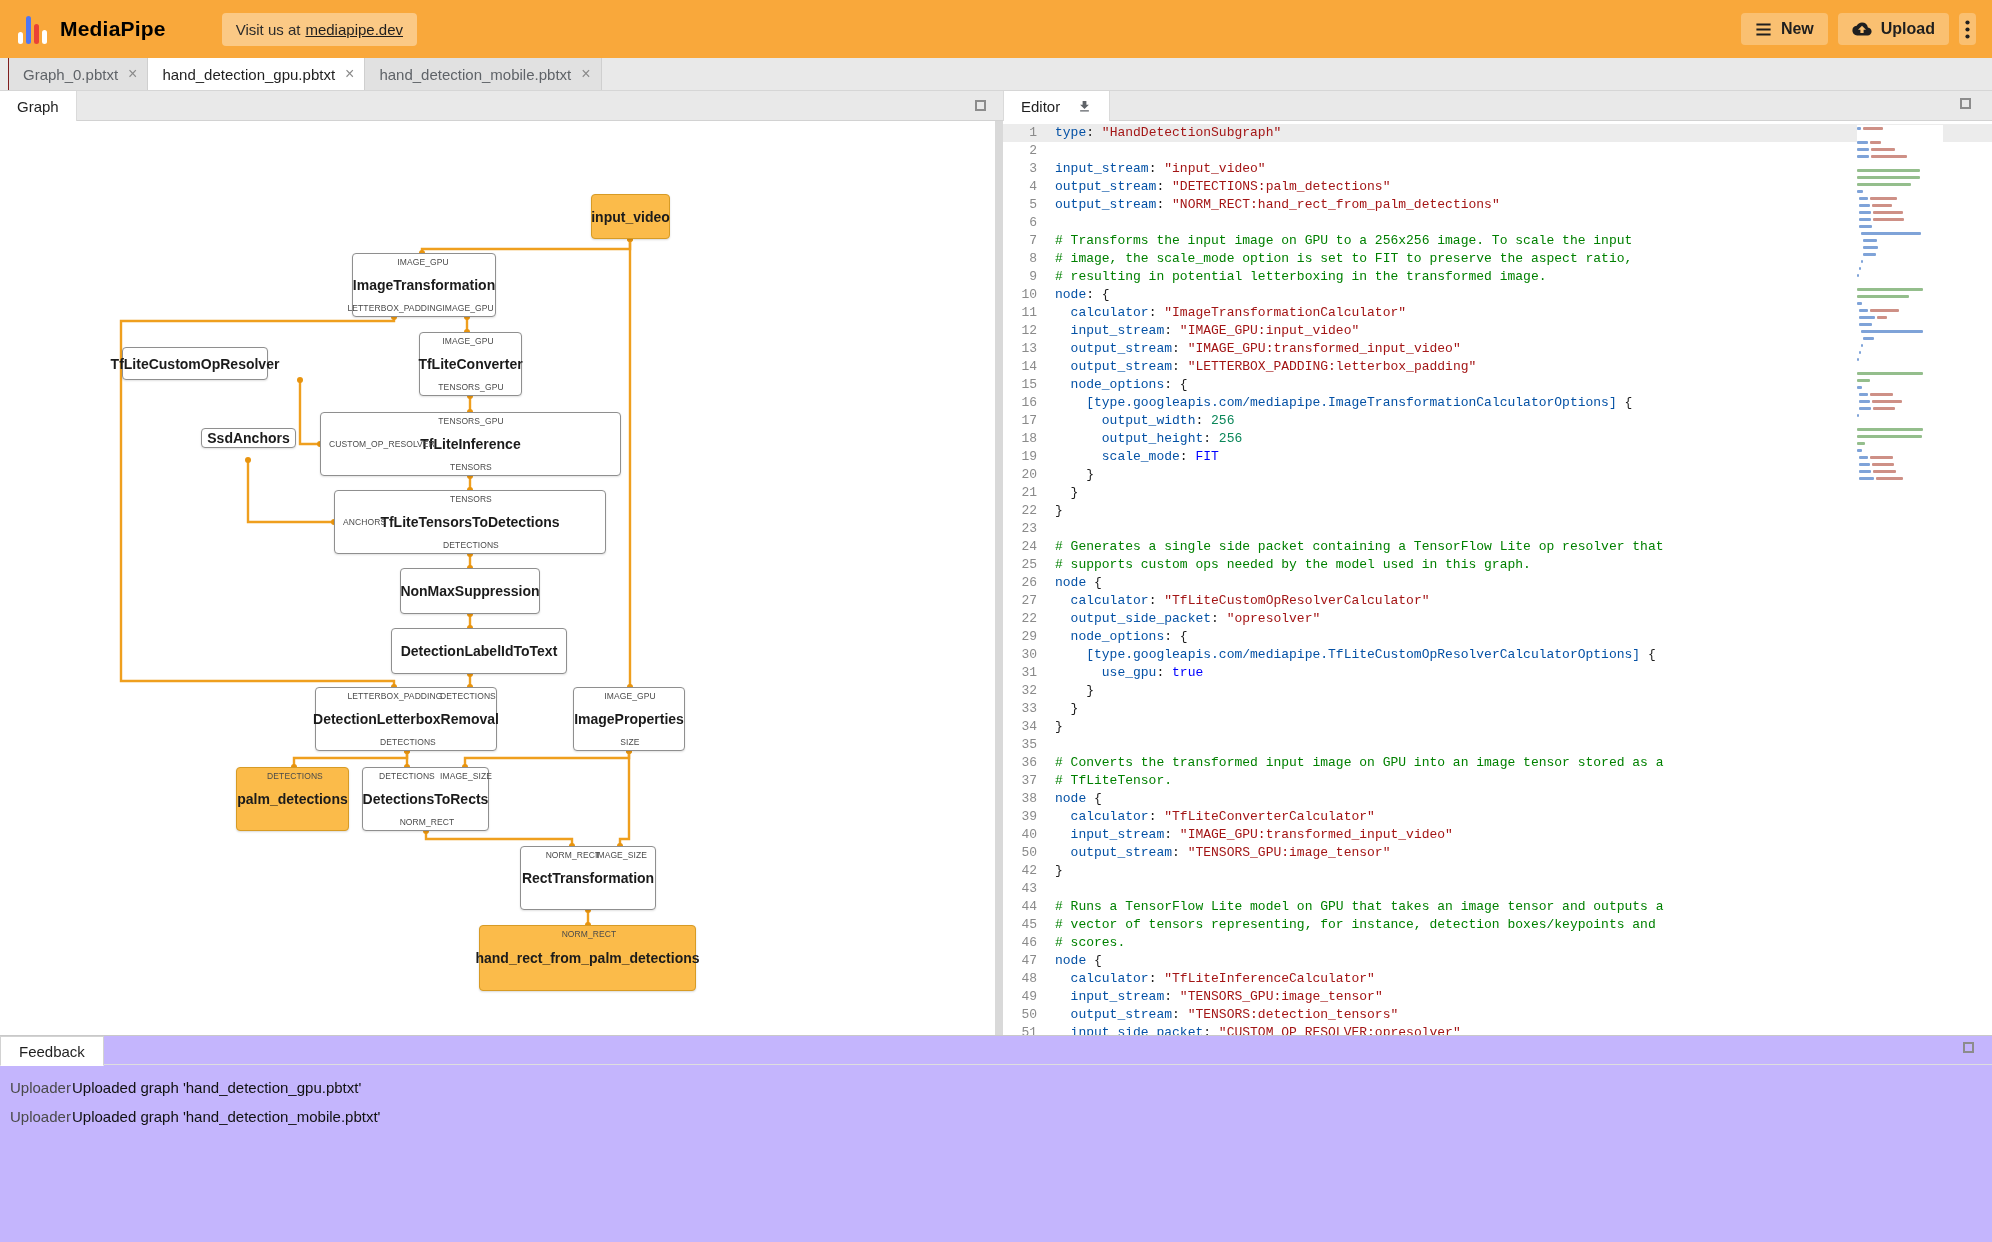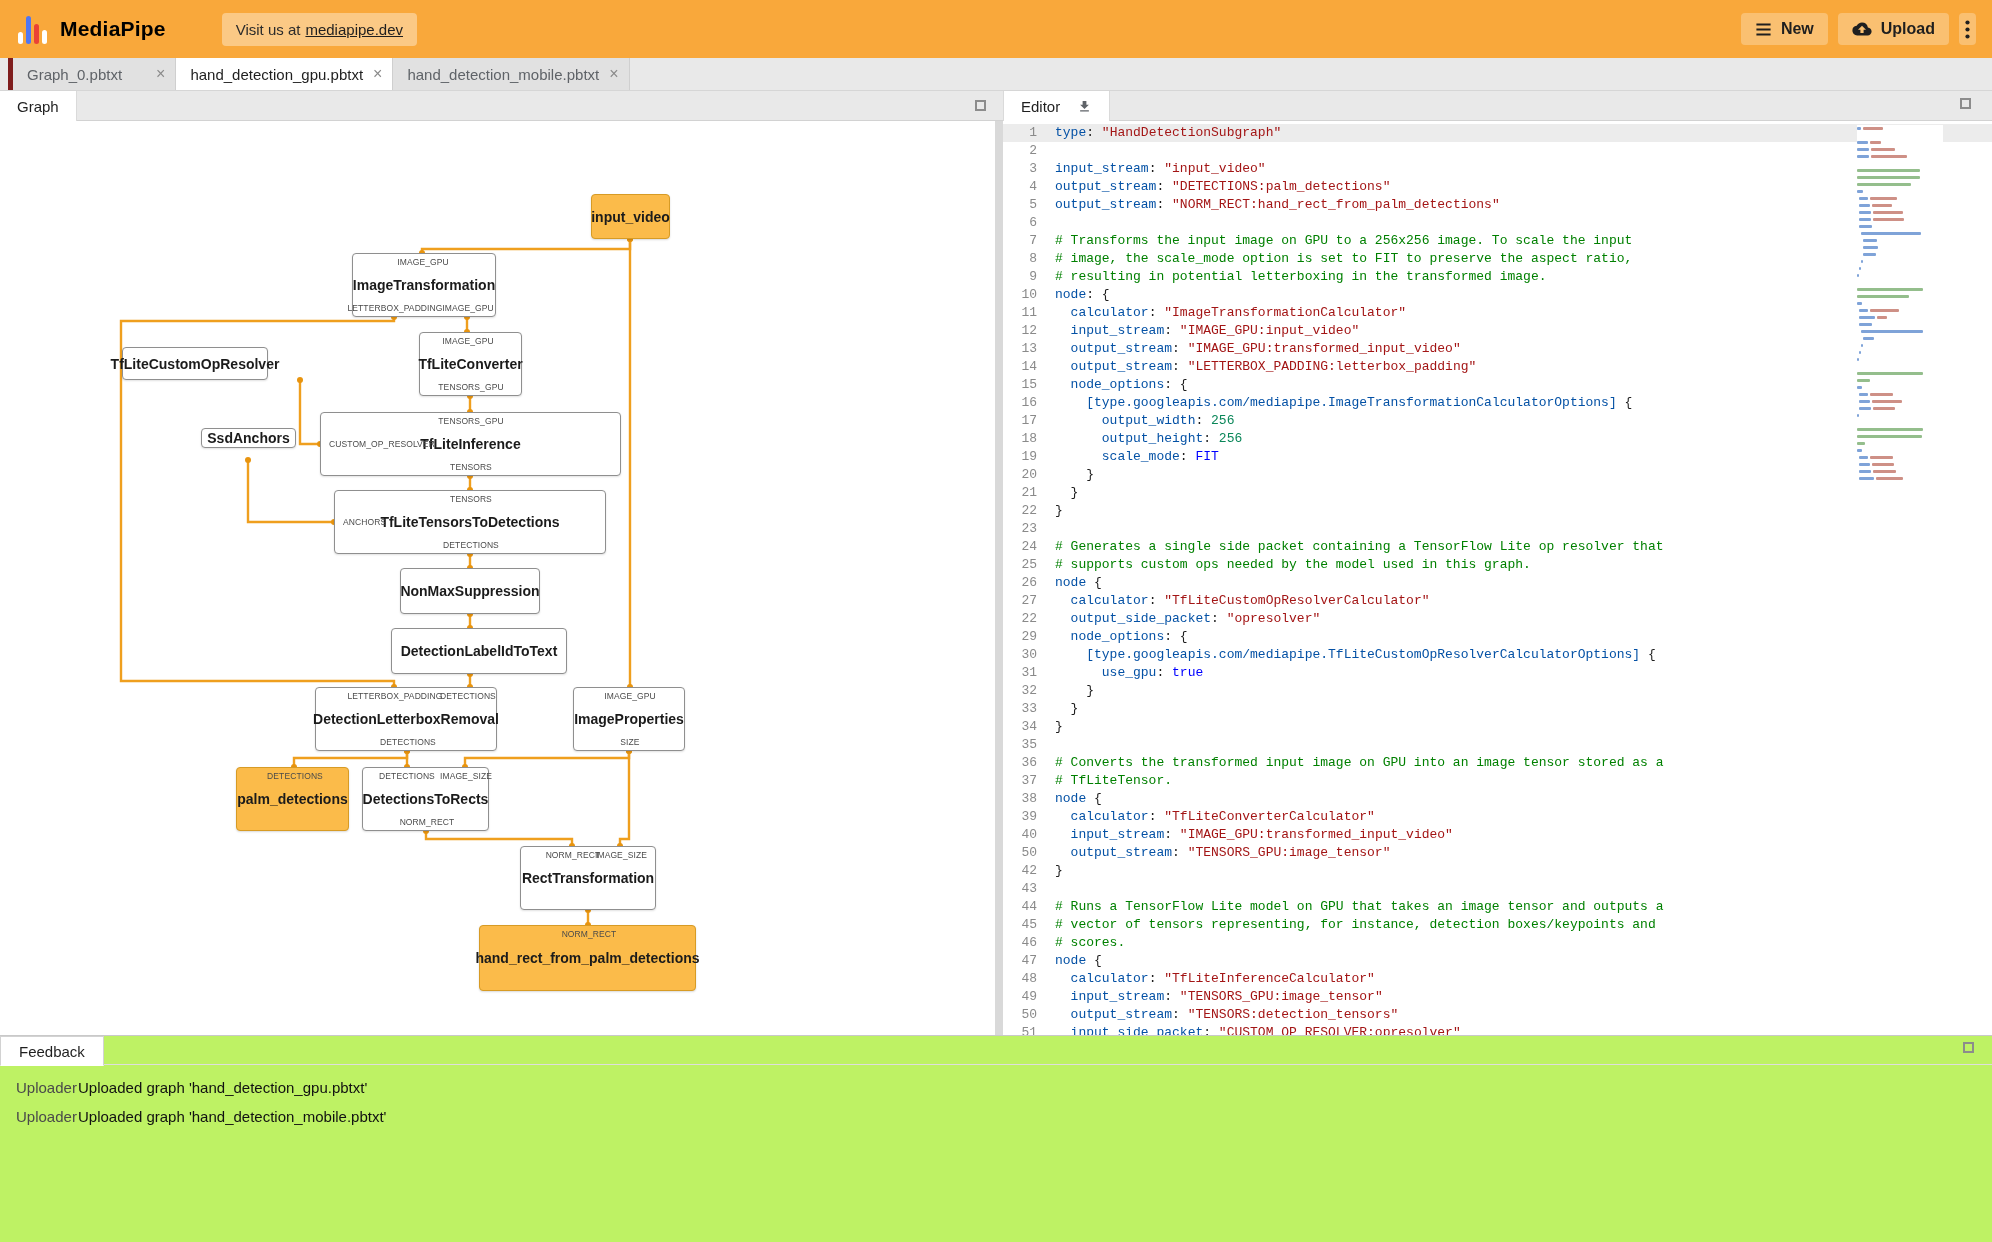--- a/index.html
+++ b/index.html
@@ -20,21 +20,21 @@
     display:flex; align-items:center; gap:9px; padding:0 14px; font-size:16px; font-weight:600;
     color:#1F1F1F; cursor:pointer; font-family:inherit; }
   .hbtn svg { display:block; }
   #kebab-btn { padding:0 6px; font-weight:700; font-size:18px; }
 
   
   #file-tabs { position:absolute; top:58px; left:0; right:0; height:33px; background:#E9E9E9;
     border-bottom:1px solid #D6D6D6; display:flex; align-items:stretch; padding-left:8px; z-index:9; }
   .ftab { display:flex; align-items:center; padding:0 10px 0 14px; font-size:15px; color:#5F6368;
     background:#E1E1E1; border-right:1px solid #CFCFCF; cursor:pointer; white-space:nowrap; }
-  .ftab:first-child { border-left:5px solid #7f1d1d;gap:24px; }
+  .ftab:first-child { border-left:1px solid #7f1d1d; }
   .ftab.active { background:#FFFFFF; color:#1F1F1F; }
   .ftab .close { margin-left:10px; color:#8A8A8A; font-size:16px; line-height:1; cursor:pointer; }
 
   
   #panel-tabs { position:absolute; top:91px; left:0; right:0; height:30px; background:#E9E9E9;
     border-bottom:1px solid #D2D2D2; z-index:8; }
   .ptab { position:absolute; top:0; height:30px; display:flex; align-items:center; background:#fff;
     padding:0 17px; font-size:15px; color:#1F1F1F; border-left:1px solid #DADADA;
     border-right:1px solid #DADADA; cursor:pointer; }
   #graph-tab { left:0; border-left:none; }
@@ -76,29 +76,29 @@
   .tok-n { color:var(--syn-number,#098658);margin-top:33px; }
   .tok-kw { color:var(--syn-keyword,#0000FF); }
   #minimap { position:absolute; top:4px; right:49px; width:86px; background:#FFFFFF; cursor:pointer; }
   .mm-line { height:7px; display:flex; align-items:center; }
   .mm-seg { height:3px; border-radius:1px; flex:none; margin-right:2px; }
   .mm-c { background:#94BE8C; }
   .mm-k { background:#7FA3D8; }
   .mm-s { background:#CE9086; }
 
   
-  #feedback { position:absolute; top:1035px; left:0; right:0; bottom:0; background:#bef264;
+  #feedback { position:absolute; top:1035px; left:0; right:0; bottom:0; background:#c4b5fd;
     border-top:1px solid #C9C9C9; }
   .fb-header { position:relative; height:29px; border-bottom:1px solid #DEDEDE; }
   #feedback-tab { position:absolute; left:0; top:0; height:30px; z-index:2; background:#fff;
     border:1px solid #D2D2D2; border-bottom:1px solid #fff; display:flex; align-items:center;
     padding:0 18px; font-size:15px; color:#1F1F1F; cursor:pointer; }
   #feedback-expand { right:18px; top:6px; }
   #fb-rows { padding-top:8px; }
-  .fb-row { display:flex; align-items:center; height:29px; padding-left:16px; font-size:15px; }
+  .fb-row { display:flex; align-items:center; height:29px; padding-left:10px; font-size:15px; }
   .fb-src { flex:none; width:62px; color:#4A4A4A; }
   .fb-msg { color:#111111; }
 </style>
 </head>
 <body>
 
 <div id="app-header">
   <div id="logo">
     <div class="bar" style="height:12px;background:#FFFFFF"></div>
     <div class="bar" style="height:28px;background:#5077F2"></div>

